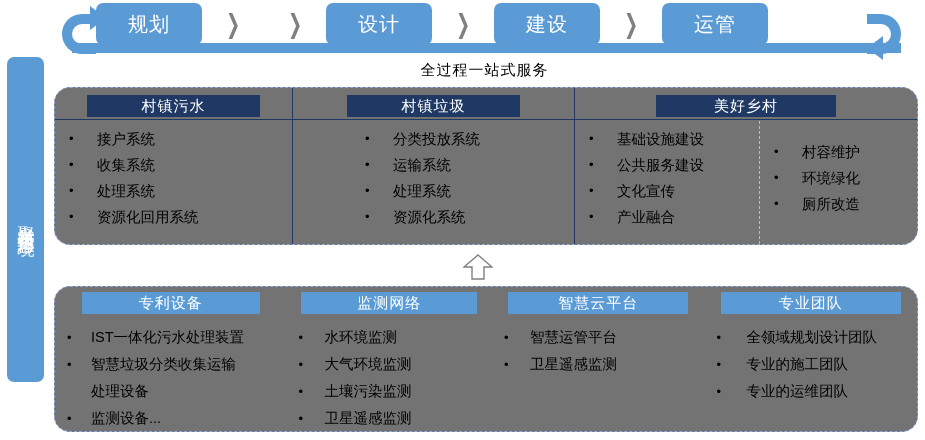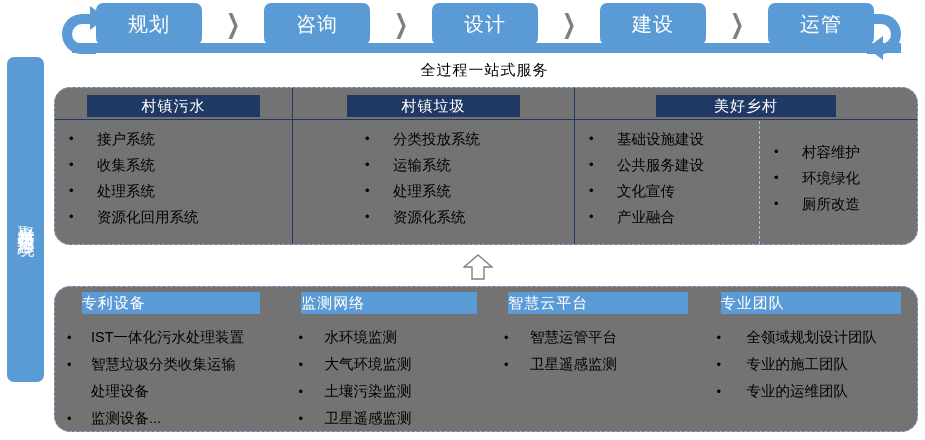--- a/index.html
+++ b/index.html
@@ -257,21 +257,21 @@
   .bot-col.b2 { width: 206px; }
   .bot-col.b3 { width: 213px; }
   .bot-col.b4 { width: 213px; }
   .bot-head {
     margin: 0 auto;
     background: #5B9BD5;
     color: #ffffff;
     font-size: 15px;
     height: 22px;
     line-height: 22px;
-    text-align: left;
+    text-align: center;
     letter-spacing: 1px;
     width: 178px;
   }
   .bot-col.b2 .bot-head { width: 176px; }
   .bot-col.b3 .bot-head { width: 180px; }
   .bot-col.b4 .bot-head { width: 180px; }
   .bot-list {
     list-style: none;
     margin: 0;
     padding: 10px 0 0 0;
@@ -305,21 +305,20 @@
 <div id="flow">
   <div class="flow-loop-bar"></div>
   <div class="flow-arc-left"></div>
   <div class="flow-head-left"></div>
   <div class="flow-arc-right"></div>
   <div class="flow-head-right"></div>
 
   <div class="flow-track">
     <div class="flow-box">规划</div>
     <div class="flow-chevron">❯</div>
-    <div class="flow-box">咨询</div>
     <div class="flow-chevron">❯</div>
     <div class="flow-box">设计</div>
     <div class="flow-chevron">❯</div>
     <div class="flow-box">建设</div>
     <div class="flow-chevron">❯</div>
     <div class="flow-box">运管</div>
   </div>
 </div>
 
 <div id="tagline">全过程一站式服务</div>

